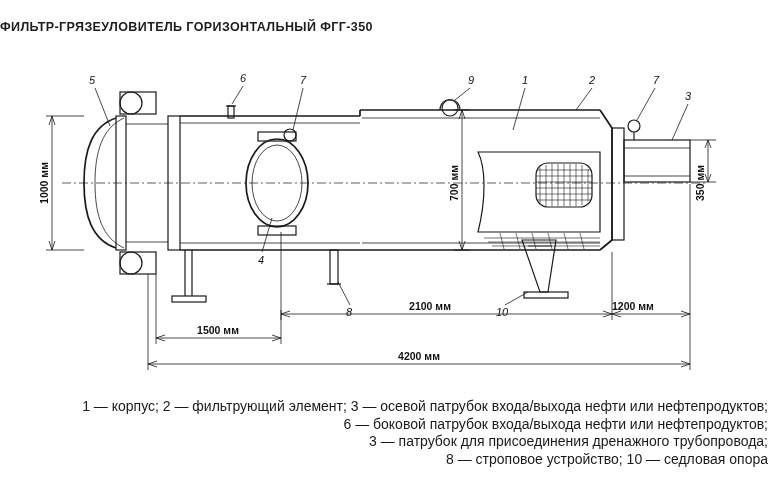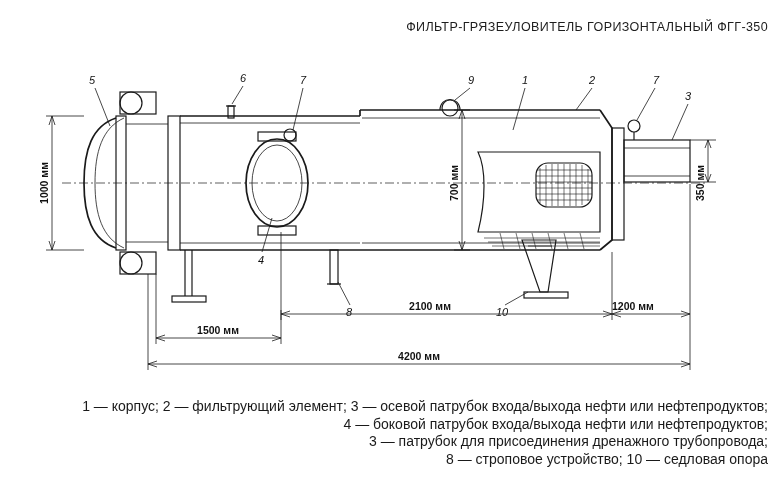--- a/index.html
+++ b/index.html
@@ -18,24 +18,24 @@
   #stage {
     position: relative;
     width: 768px;
     height: 496px;
   }
   #title {
     position: absolute;
     top: 20px;
     left: 0;
     width: 768px;
-    text-align: right;
+    text-align: left;
     font-size: 12.5px;
     letter-spacing: 0.4px;
-    font-weight: 400;
+    font-weight: 700;
     color: #1d1d1d;
   }
   svg#drawing {
     position: absolute;
     top: 0;
     left: 0;
   }
   .legend {
     position: absolute;
     left: 0;
@@ -246,18 +246,18 @@
       <line class="ln thin" x1="690" y1="320" x2="690" y2="370"></line>
       <line class="ln thin" x1="148" y1="364" x2="690" y2="364"></line>
       <path class="ln thin" d="M148,364 l9,-3 M148,364 l9,3 M690,364 l-9,-3 M690,364 l-9,3"></path>
       <text class="dimtext-b" x="419" y="360" text-anchor="middle">4200 мм</text>
     </g>
 
   </svg>
 
   <div class="legend">
     <div>1 — корпус; 2 — фильтрующий элемент; 3 — осевой патрубок входа/выхода нефти или нефтепродуктов;</div>
-    <div>4 — боковой патрубок входа/выхода нефти или нефтепродуктов;</div>
+    <div>6 — боковой патрубок входа/выхода нефти или нефтепродуктов;</div>
     <div>3 — патрубок для присоединения дренажного трубопровода;</div>
     <div>8 — строповое устройство; 10 — седловая опора</div>
   </div>
 
 </div>
 
 </body></html>

